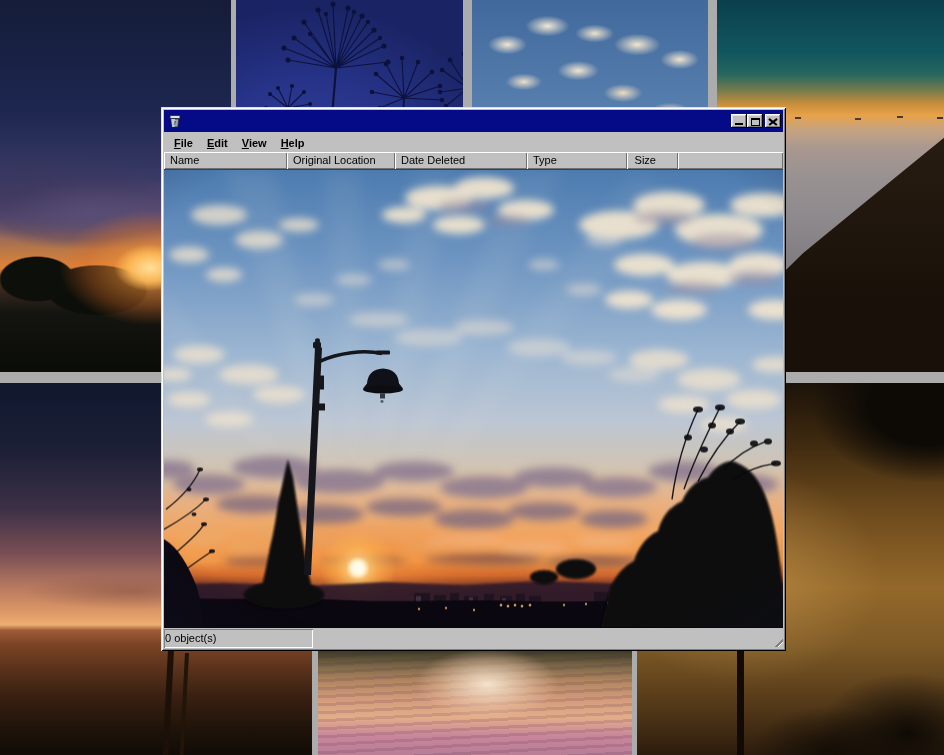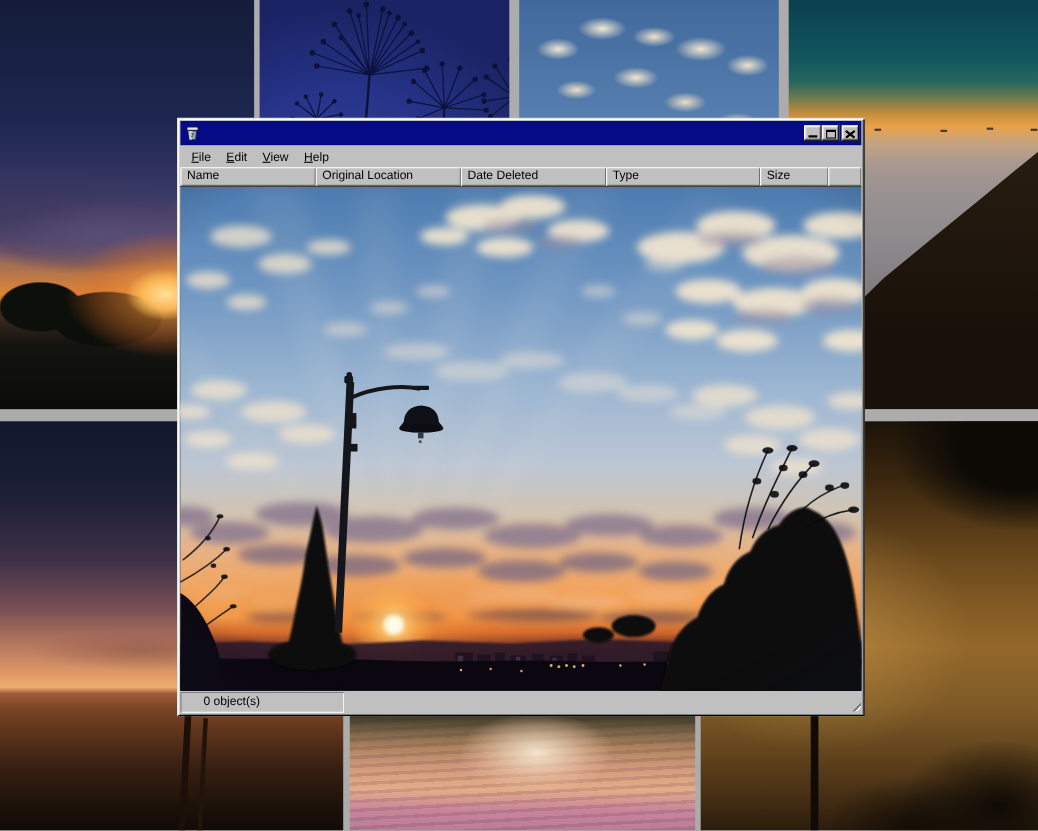--- a/index.html
+++ b/index.html
@@ -77,33 +77,33 @@
     box-shadow:inset -1px -1px 0 #000,inset 1px 1px 0 #fff,inset -2px -2px 0 #808080,inset 2px 2px 0 #dfdfdf;
     display:flex;align-items:flex-end;justify-content:center;}
   .tb-btn.close{margin-left:2px;}
   .g-min{width:8px;height:2px;background:#000;margin:0 0 3px 0;}
   .g-max{width:9px;height:8px;border:1px solid #000;border-top:2px solid #000;margin-bottom:2px;}
   .g-x{width:8px;height:7px;margin-bottom:3px;position:relative;}
   .g-x::before,.g-x::after{content:"";position:absolute;left:-1px;top:3px;width:10px;height:1.6px;background:#000;}
   .g-x::before{transform:rotate(38deg);} .g-x::after{transform:rotate(-38deg);}
   .menubar{height:19px;flex:0 0 19px;display:flex;align-items:center;padding-left:3px;
     font-size:11px;color:#000;}
-  .menu-item{padding:2px 7px;}
+  .menu-item{padding:2px 7px;font-weight:bold;}
   .header-row{height:17px;flex:0 0 17px;display:flex;font-size:11px;color:#000;}
   .hcell{background:var(--chrome-color,#c0c0c0);
     box-shadow:inset 1px 1px 0 #fff,inset -1px -1px 0 #707070;
     padding:2px 22px 0 6px;white-space:nowrap;overflow:hidden;}
-  .col-name{width:123px;} .col-origin{width:132px;} .col-deleted{width:132px;}
-  .col-type{width:140px;} .col-size{width:62px;} .col-filler{flex:1;}
+  .col-name{width:123px;} .col-origin{width:108px;} .col-deleted{width:132px;}
+  .col-type{width:100px;} .col-size{width:51px;text-align:right;} .col-filler{flex:1;}
   .content{flex:1;position:relative;overflow:hidden;border-top:1px solid #404040;background:#567;}
   .content svg{position:absolute;left:0;top:0;width:100%;height:100%;}
   .statusbar{height:19px;flex:0 0 19px;display:flex;gap:3px;margin-top:1px;position:relative;
     font-size:11px;color:#000;}
   .panel{box-shadow:inset 1px 1px 0 #808080,inset -1px -1px 0 #fff;
-    padding:3px 0 0 21px;white-space:nowrap;overflow:hidden;}
+    padding:3px 0 0 1px;white-space:nowrap;overflow:hidden;}
   .panel.p1{flex:0 0 149px;}
   .panel.p2{flex:1;}
   .grip{position:absolute;right:0;bottom:1px;width:12px;height:12px;
     background:repeating-linear-gradient(-45deg,rgba(0,0,0,0) 0 3px,#fff 3px 4px,#808080 4px 6px);
     clip-path:polygon(100% 0,100% 100%,0 100%);}
 </style>
 </head>
 <body>
 
 <div class="desktop">

